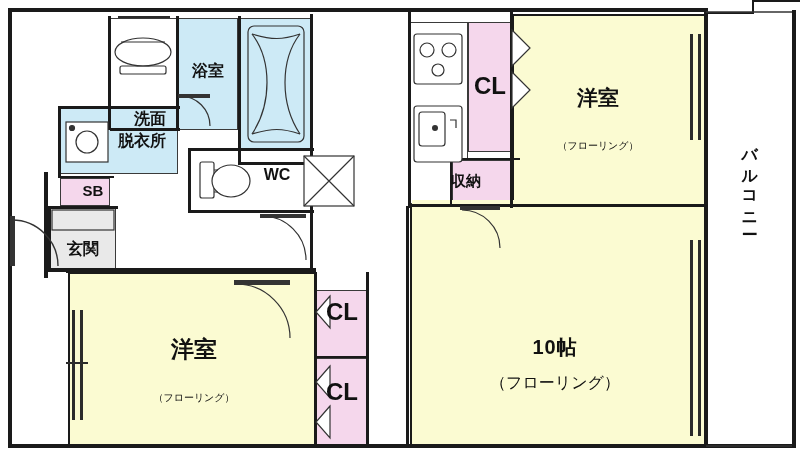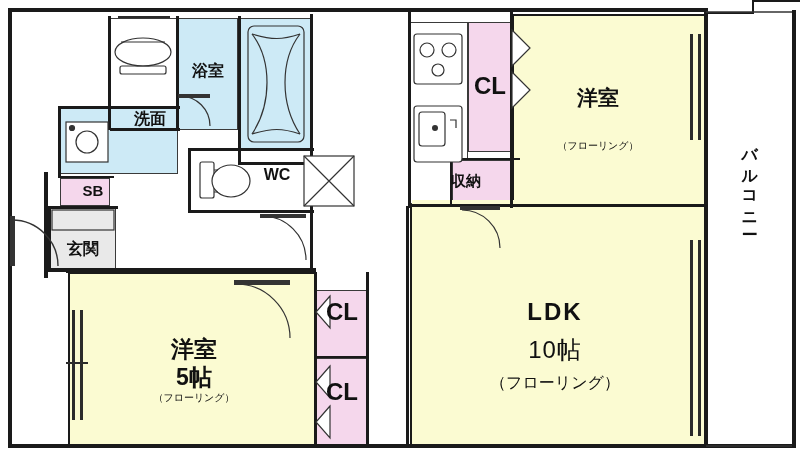--- a/index.html
+++ b/index.html
@@ -15,21 +15,21 @@
   .pink{background:#f5d7ec;}
   .white{background:#ffffff;}
   .grey{background:#e9e9e9;}
   .bord{border:1px solid #3a3a3a;}
   .bord2{border:2px solid #1a1a1a;}
   .clsmall{font-size:15px;font-weight:bold;}
   .nm{font-size:24px;font-weight:bold;}
   .nm2{font-size:16px;font-weight:bold;}
   .sub{font-size:10px;}
   .ldktitle{font-size:24px;font-weight:bold;letter-spacing:2px;}
-  .ldksize{font-size:24px;font-weight:normal;letter-spacing:1px;}
+  .ldksize{font-size:20px;font-weight:bold;letter-spacing:1px;}
   .ldkfloor{font-size:16px;}
   .balc{font-size:16px;font-weight:bold;line-height:1.35;}
   svg{display:block;}
   .wm{position:absolute;pointer-events:none;}
 </style>
 </head>
 <body>
 
 <div id="root">
 
@@ -208,41 +208,40 @@
 
     <g stroke="#333" fill="none" stroke-width="1.4">
       <path d="M706 12 h86"></path>
       <path d="M706 446 h86"></path>
     </g>
   </svg>
 
   <div class="lbl nm2" style="left:178px;top:62px;width:60px;">浴室</div>
 
   <div class="lbl nm2" style="left:108px;top:110px;width:84px;">洗面</div>
+  <div class="lbl nm2" style="left:100px;top:132px;width:84px;">脱衣所</div>
 
   <div class="lbl nm2" style="left:256px;top:166px;width:42px;">WC</div>
 
   <div class="lbl clsmall" style="left:60px;top:182px;width:66px;">SB</div>
 
   <div class="lbl nm2" style="left:50px;top:240px;width:66px;">玄関</div>
 
   <div class="lbl clsmall" style="left:432px;top:172px;width:68px;">収納</div>
 
   <div class="lbl nm" style="left:468px;top:72px;width:44px;">CL</div>
   <div class="lbl nm" style="left:316px;top:298px;width:52px;">CL</div>
   <div class="lbl nm" style="left:316px;top:378px;width:52px;">CL</div>
 
   <div class="lbl nm" style="left:512px;top:86px;width:172px;font-size:21px;">洋室</div>
   <div class="lbl sub" style="left:512px;top:140px;width:172px;">（フローリング）</div>
 
   <div class="lbl nm" style="left:96px;top:336px;width:196px;font-size:23px;">洋室</div>
-  <div class="lbl nm" style="left:96px;top:364px;width:196px;font-size:23px;">5帖</div>
   <div class="lbl sub" style="left:96px;top:392px;width:196px;">（フローリング）</div>
 
-  <div class="lbl ldktitle" style="left:420px;top:298px;width:270px;">LDK</div>
   <div class="lbl ldksize" style="left:420px;top:336px;width:270px;">10帖</div>
   <div class="lbl ldkfloor" style="left:420px;top:374px;width:270px;">（フローリング）</div>
 
   <div class="lbl balc" style="left:722px;top:136px;width:56px;white-space:normal;">
     <span style="writing-mode:vertical-rl;display:inline-block;letter-spacing:4px;">バルコニー</span>
   </div>
 
 </div>
 
 </body></html>

